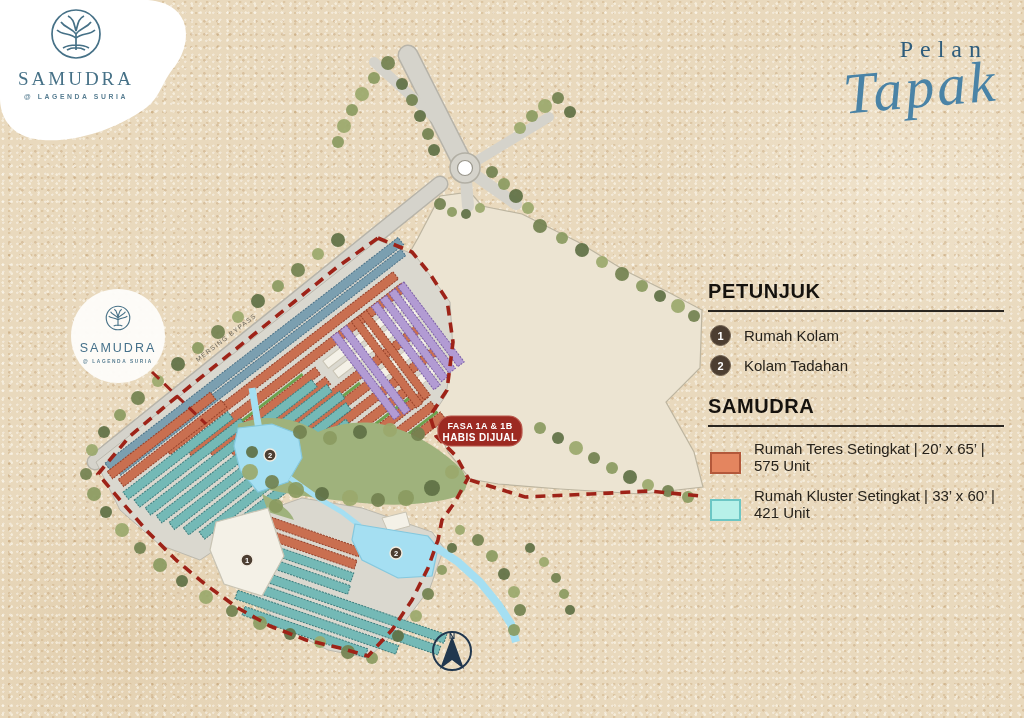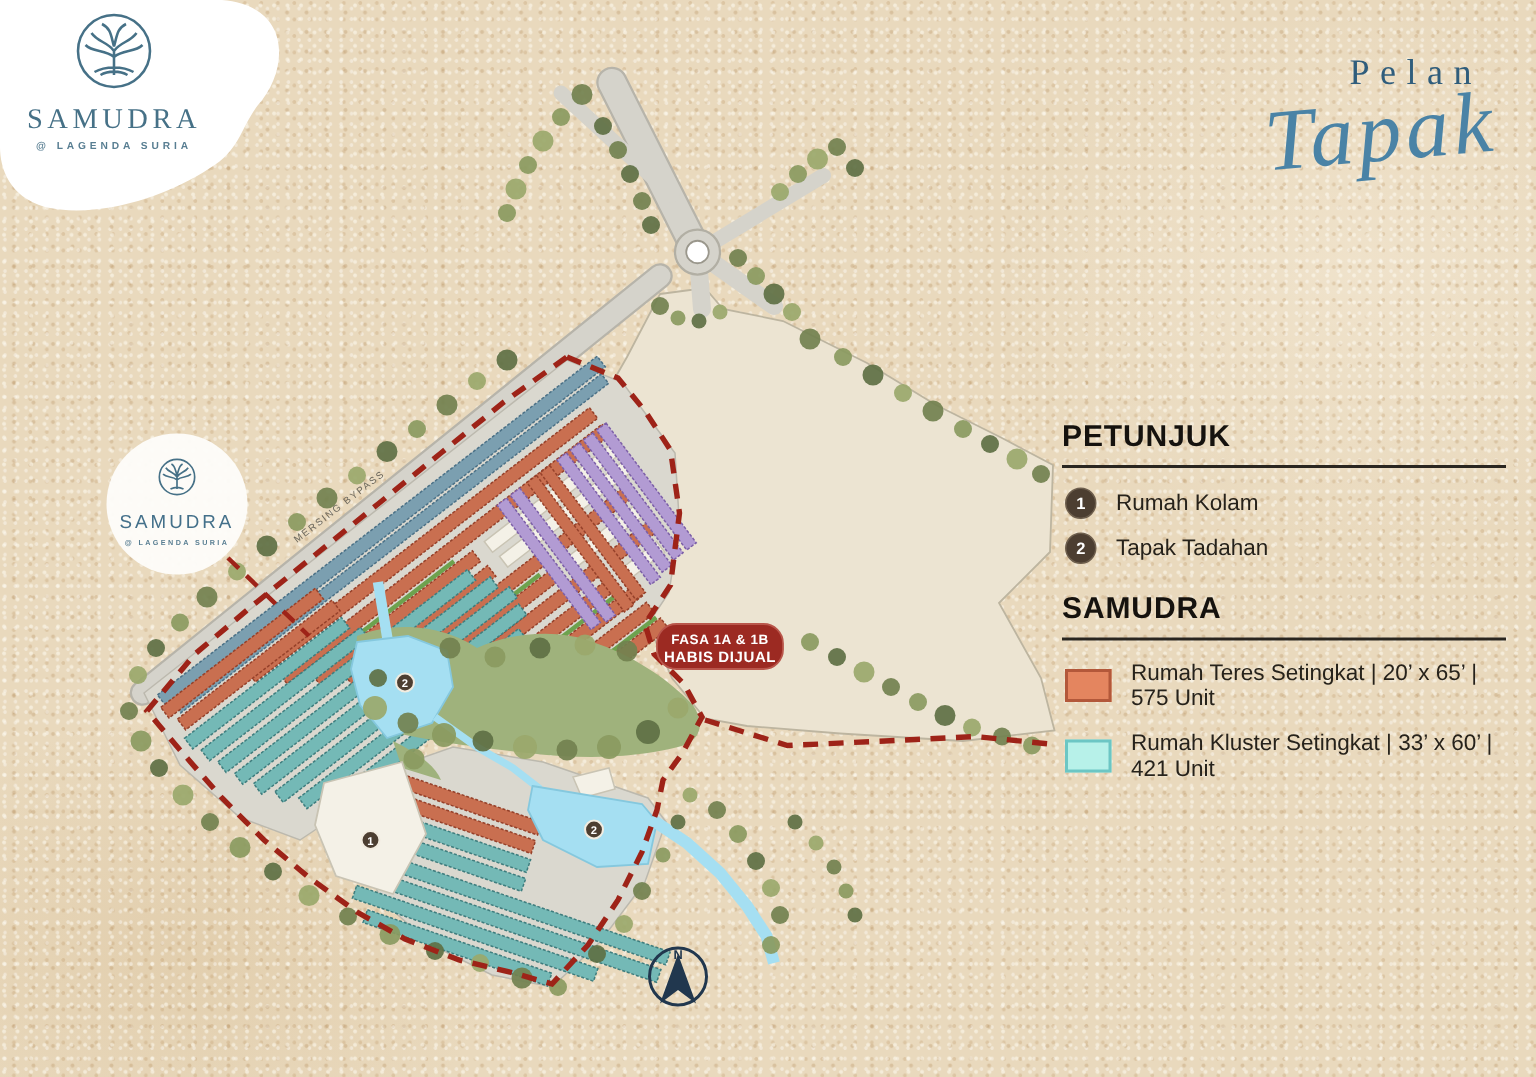--- a/index.html
+++ b/index.html
@@ -31,21 +31,21 @@
     font-size:58px;color:#4a83a6;transform:rotate(-5deg);letter-spacing:3px;}
 
   
   .legend{position:absolute;left:708px;top:248px;width:296px;color:#1c1914;margin-top:32px;}
   .lg-title{font-weight:700;font-size:20px;letter-spacing:.6px;color:#15120e;}
   .lg-rule{height:2px;background:#2a2620;border:none;margin:7px 0 13px 0;}
   .lg-item{display:flex;align-items:center;gap:13px;margin:0 0 9px 2px;font-size:15px;color:#26221b;}
   .lg-num{width:19px;height:19px;border-radius:50%;background:#4c3e31;border:1px solid #6d5e4d;
     color:#fff;font-size:11px;font-weight:700;display:flex;align-items:center;justify-content:center;flex:0 0 auto;}
   .lg-gap{height:10px;}
-  .type-row{display:flex;align-items:center;gap:13px;margin:0 0 13px 2px;font-size:15px;color:#26221b;}
+  .type-row{display:flex;align-items:flex-end;gap:13px;margin:0 0 13px 2px;font-size:15px;color:#26221b;}
   .swatch{width:27px;height:18px;flex:0 0 auto;}
   .swatch-teres{border:2px solid #b3583a;}
   .swatch-kluster{border:2px solid #6cc6c4;}
 </style>
 </head>
 <body>
 
 <div class="stage">
 
   <svg class="map-svg" width="1024" height="718" viewBox="0 0 1024 718">
@@ -331,21 +331,21 @@
 
   <div class="legend">
     <div class="lg-title">PETUNJUK</div>
     <hr class="lg-rule">
     <div class="lg-item">
       <span class="lg-num">1</span>
       <span>Rumah Kolam</span>
     </div>
     <div class="lg-item">
       <span class="lg-num">2</span>
-      <span>Tapak Tadahan</span>
+      <span>Kolam Tadahan</span>
     </div>
     <div class="lg-gap"></div>
     <div class="lg-title">SAMUDRA</div>
     <hr class="lg-rule">
     <div class="type-row">
       <span class="swatch swatch-teres" style="background-color: rgb(228, 133, 95);"></span>
       <span>Rumah Teres Setingkat | 20’ x 65’ | 575 Unit</span>
     </div>
     <div class="type-row">
       <span class="swatch swatch-kluster" style="background-color: rgb(183, 241, 233);"></span>

